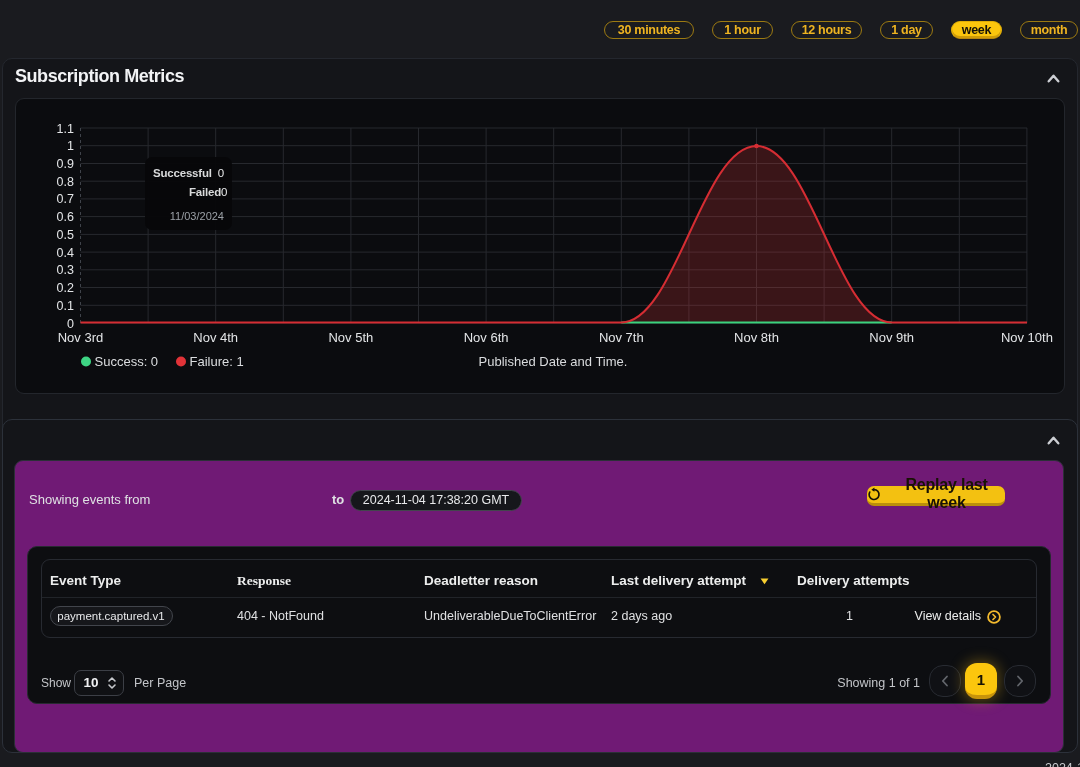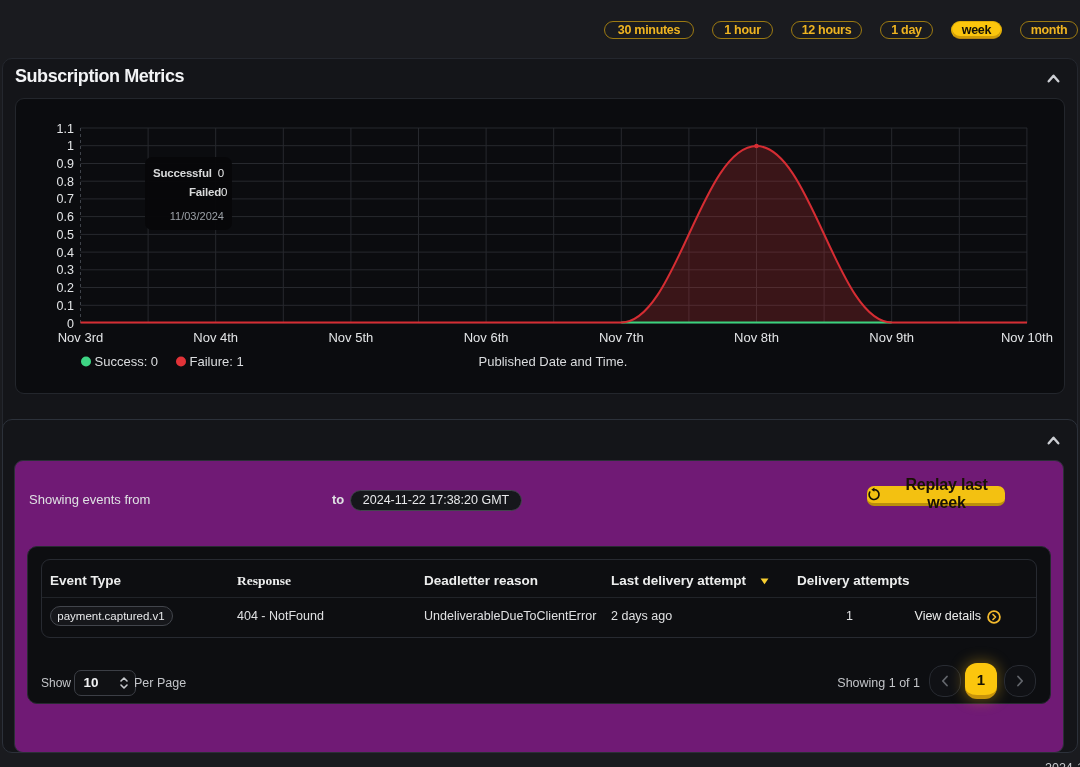--- a/index.html
+++ b/index.html
@@ -40,21 +40,21 @@
   .tbl { position:absolute; left:11.5px; top:85px; width:1024px; height:158px;
     border:1px solid #272a31; border-radius:10px; background:#0d0e11; }
   .tbl2 { position:absolute; left:13.5px; top:12px; width:996px; height:78.5px;
     border:1px solid #272a31; border-radius:9px; }
   .th { position:absolute; top:13px; color:#eceded; font-size:13.5px; font-weight:700; }
   .td { position:absolute; top:49px; color:#dfe0e2; font-size:12.5px; }
   .tdiv { position:absolute; left:0; right:0; top:37px; border-top:1px solid #212429; }
 
   .pgwrap { position:absolute; left:0; right:0; top:196px; height:50px; }
   .pgtxt { color:#c3c5c9; font-size:12.5px; }
-  .selbox { position:absolute; left:58.5px; top:12.5px; width:62px; height:26px; border:1px solid #3c3f46;
+  .selbox { position:absolute; left:58.5px; top:12.5px; width:50px; height:26px; border:1px solid #3c3f46;
     border-radius:7px; background:#101114; color:#f0f1f3; display:flex; align-items:center; }
   .circbtn { position:absolute; top:8px; width:32px; height:32px; border-radius:14px;
     border:1px solid #282b32; background:#101115; display:flex; align-items:center; justify-content:center; }
   .pgone { position:absolute; left:950px; top:6px; width:32px; height:36px; border-radius:12px;
     background:#fcc60d; border-bottom:4px solid #c8940b; color:#171204; font-weight:700; font-size:15px;
     display:flex; align-items:center; justify-content:center;
     box-shadow:0 0 14px 2px rgba(250,190,25,0.34); }
 </style>
 </head>
 <body>
@@ -164,21 +164,21 @@
 </div>
 
 <div class="section" style="top:419px; height:334px; border-color:#2c313a;">
   <svg class="chev" width="15" height="11" viewBox="0 0 15 11" style="top:15px;">
     <polyline points="2.7,8.3 7.5,2.7 12.3,8.3" fill="none" stroke="#ccced3" stroke-width="2.4" stroke-linecap="round" stroke-linejoin="round"></polyline>
   </svg>
   <div class="card" style="left:11px; top:40px; width:1050px; height:292.5px; background:#701a75; border-color:#2b2f37;padding-left:17px;">
 
     <div class="abs" style="left:14px; top:31px; color:#dfe1e3; font-size:13px;">Showing events from</div>
     <div class="abs" style="left:317px; top:31px; color:#dfe1e3; font-size:13px;font-weight:bold;">to</div>
-    <div class="chip abs" style="left:335px; top:28.5px; width:172px; font-size:12.5px; padding:0;">2024-11-22 17:38:20 GMT</div>
+    <div class="chip abs" style="left:335px; top:28.5px; width:172px; font-size:12.5px; padding:0;">2024-11-04 17:38:20 GMT</div>
     <button class="replay">
       <svg width="15" height="15" viewBox="0 0 15 15">
         <path d="M 7.5 2.2 A 5.3 5.3 0 1 1 2.9 4.9" fill="none" stroke="#181204" stroke-width="1.8" stroke-linecap="round"></path>
         <path d="M 7.9 0 L 4.6 2.3 L 7.9 4.5 Z" fill="#181204"></path>
       </svg>
       Replay last week</button>
 
     <div class="tbl">
       <div class="tbl2">
         <div class="th" style="left:8px;">Event Type</div>

